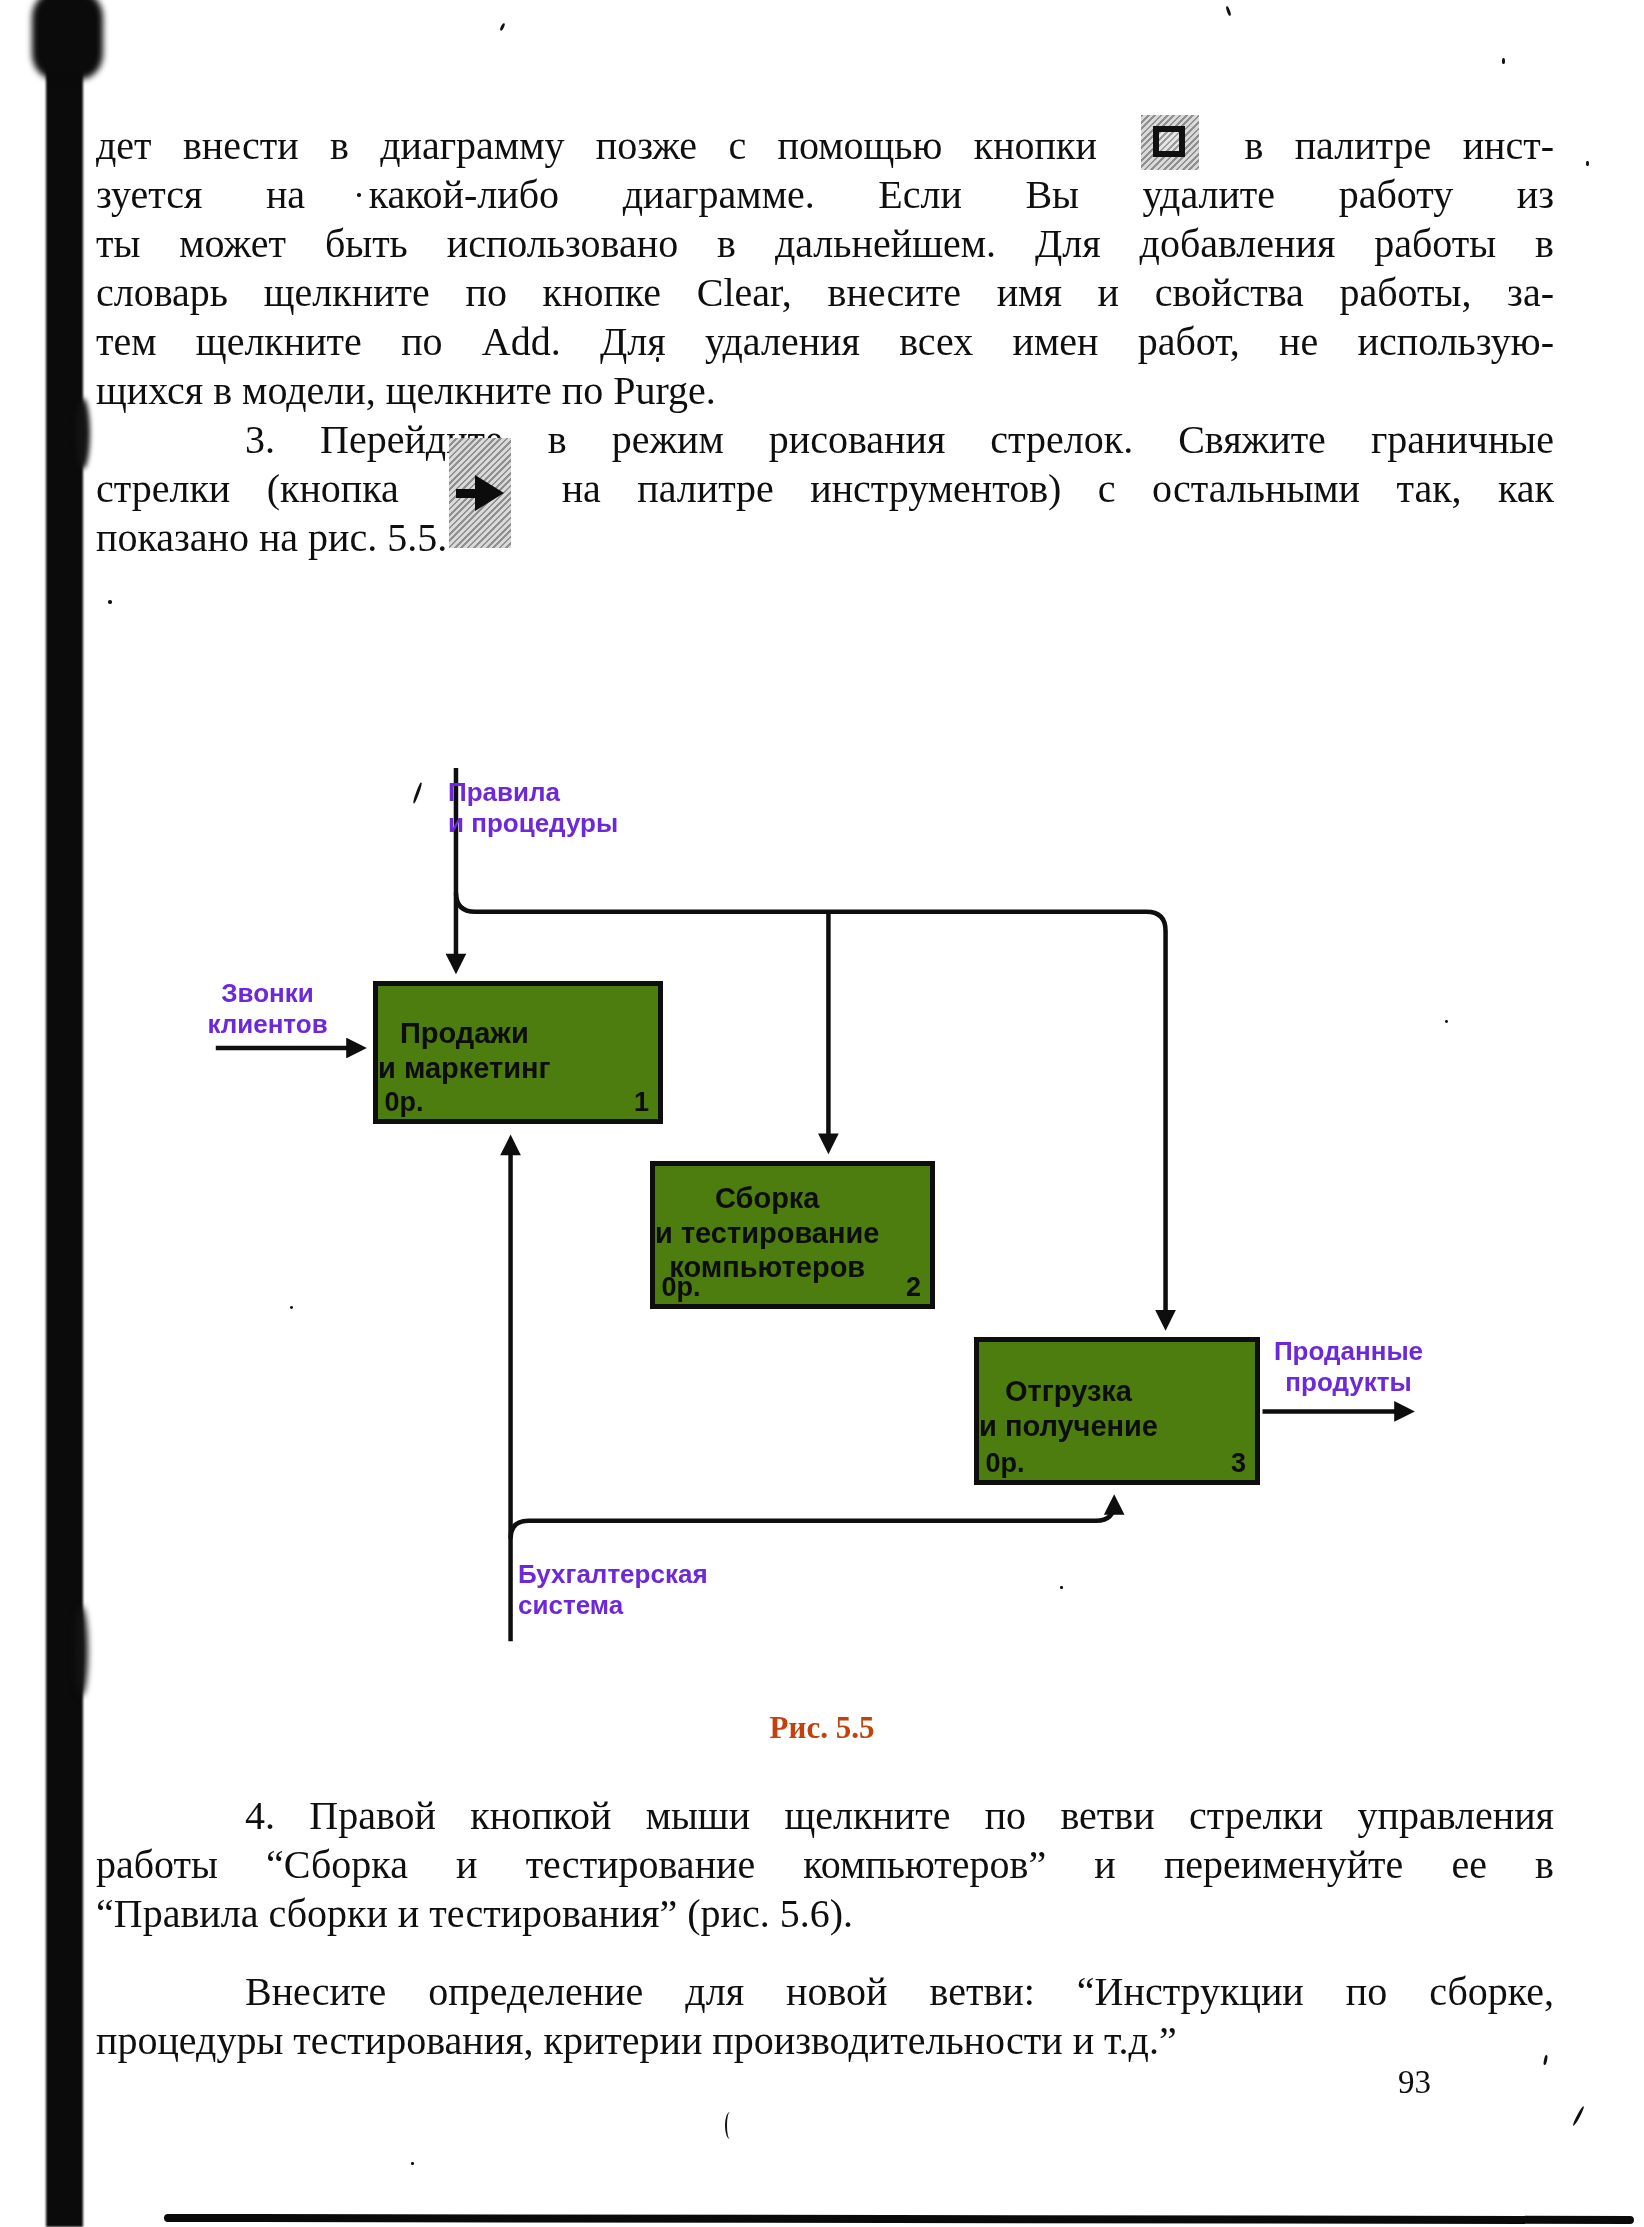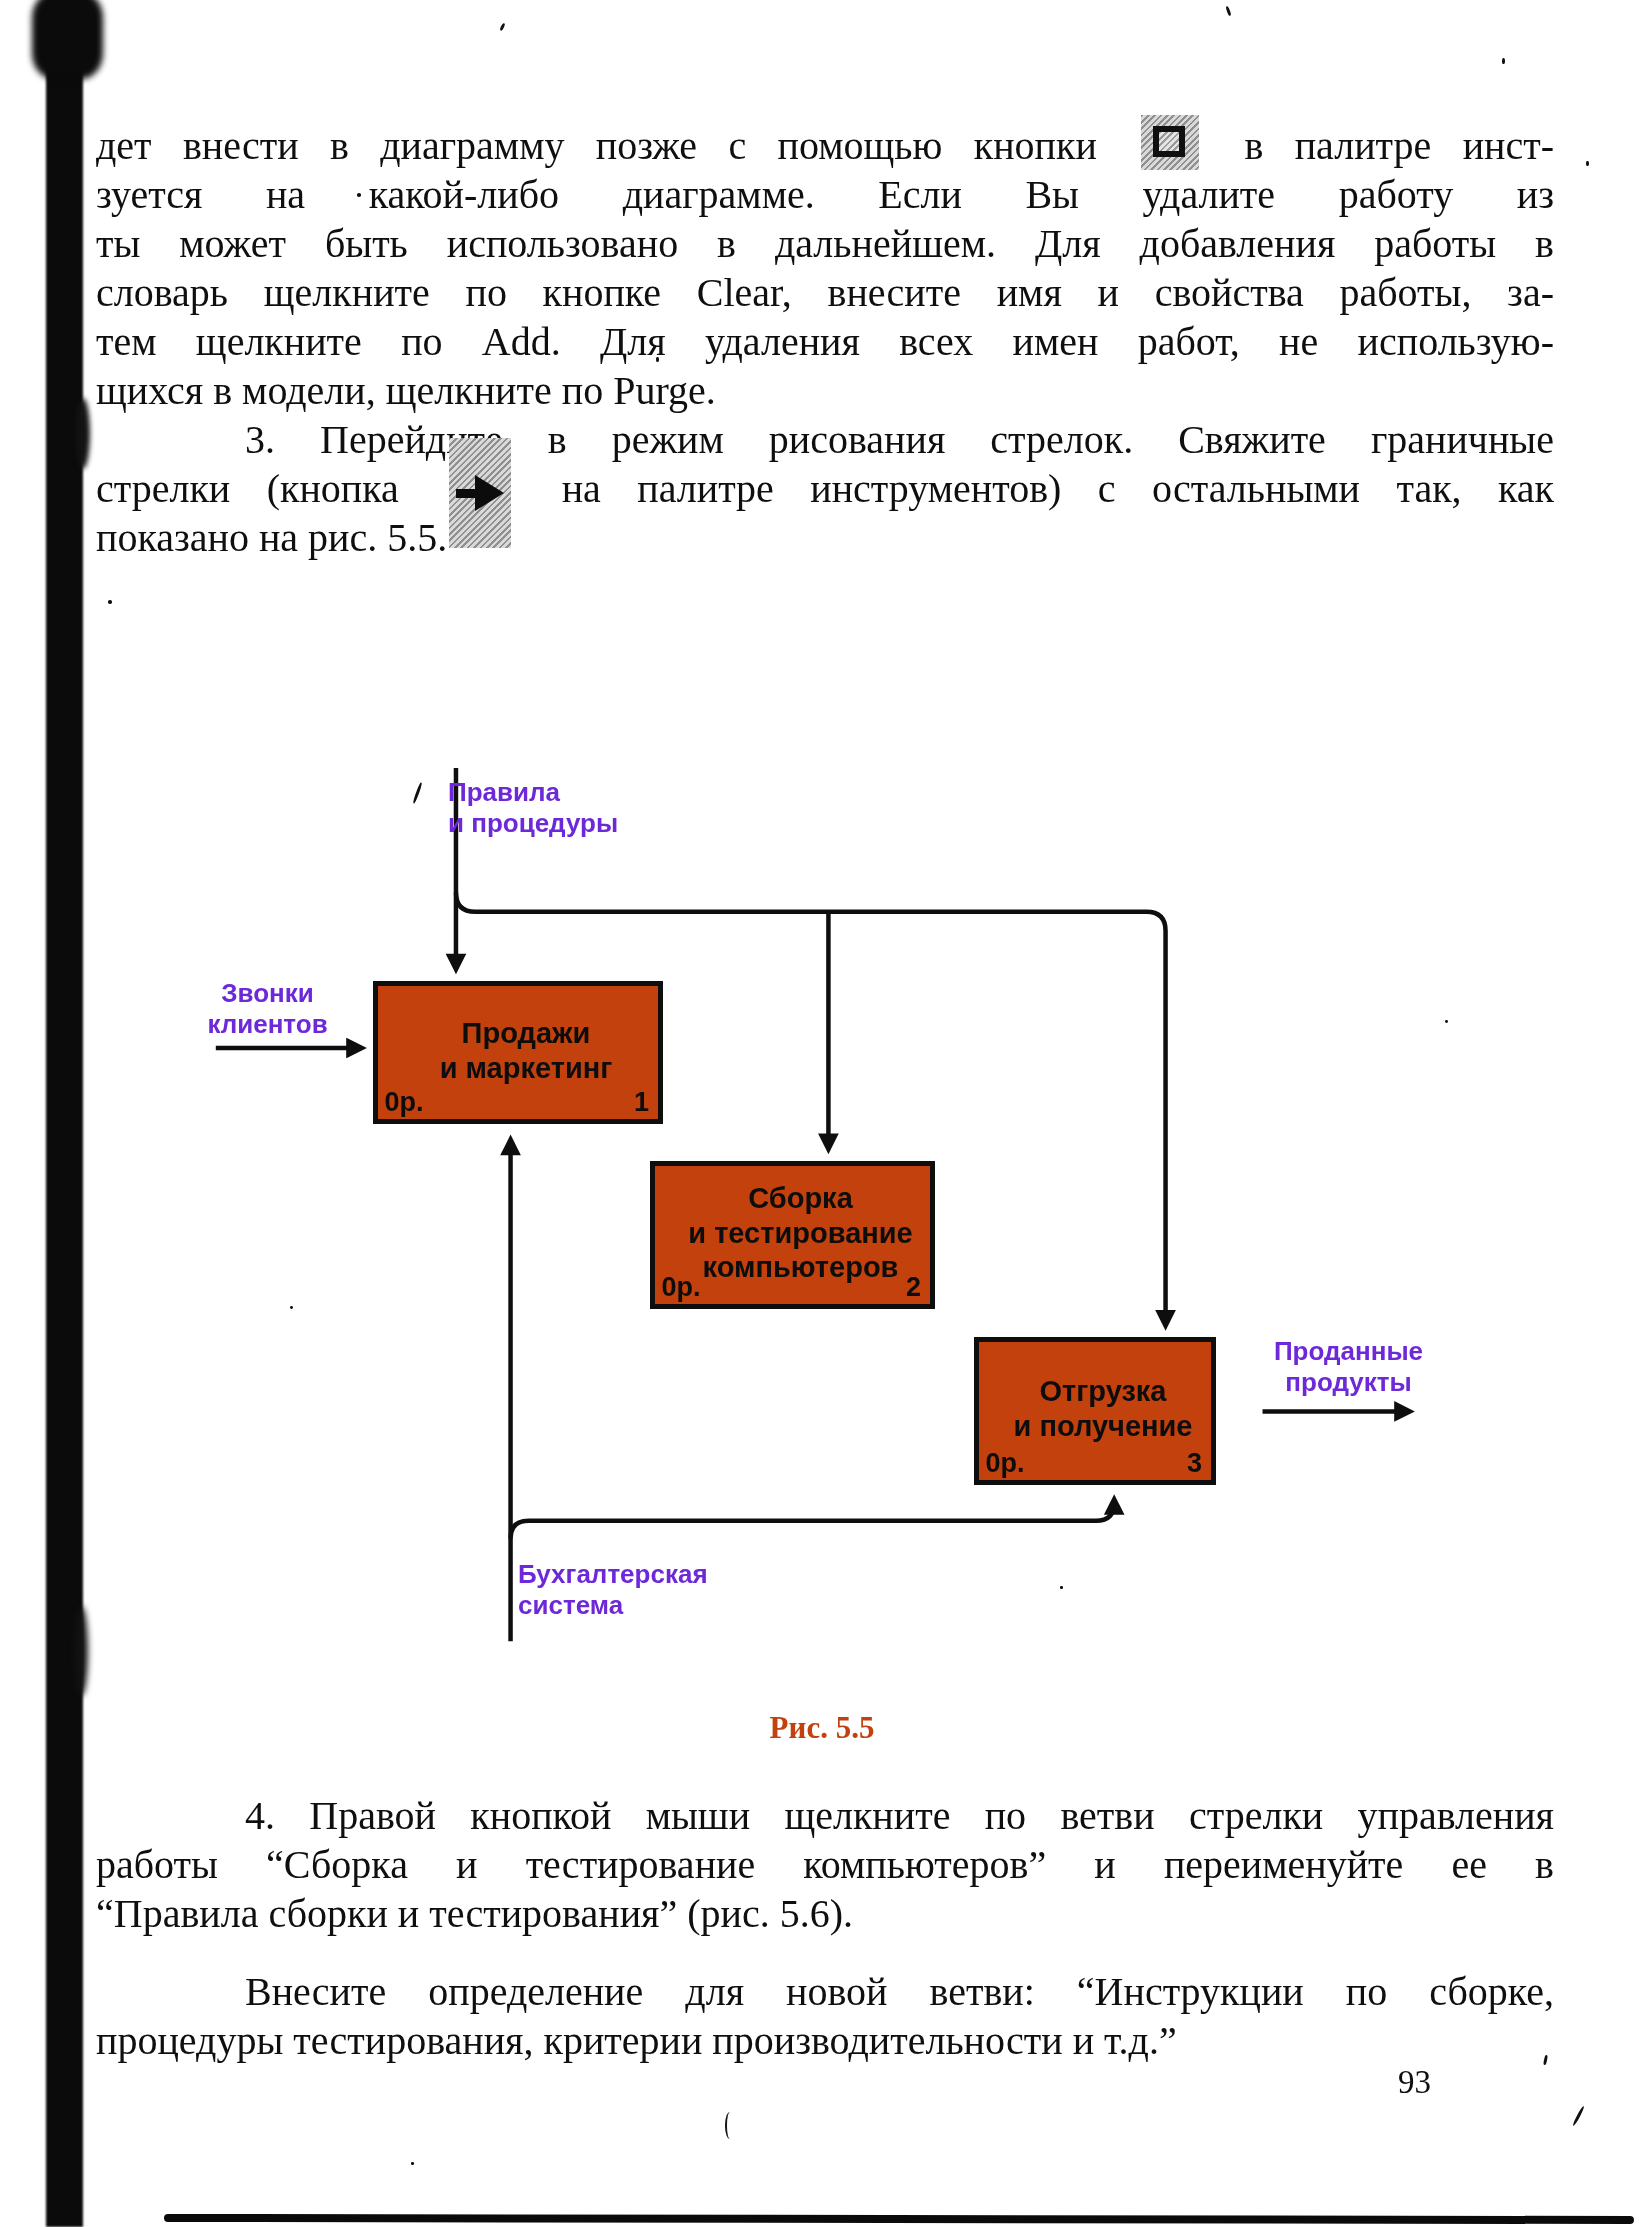--- a/index.html
+++ b/index.html
@@ -29,24 +29,24 @@
   
   .btnwrap-box{position:relative;display:inline-block;width:59px;height:36px;vertical-align:-5.1px;margin:0 13px;}
   .tb-box{position:absolute;left:0;top:-13px;width:58px;height:55px;background:repeating-linear-gradient(135deg,#8f8f8f 0 1.9px,#d9d9d9 1.9px 4.5px);}
   .tb-box-inner{position:absolute;left:12.2px;top:11px;width:32px;height:31px;border:6.4px solid #101010;background:repeating-linear-gradient(135deg,#9a9a9a 0 1.9px,#e4e4e4 1.9px 4.5px);}
   .btnwrap-arrow{position:relative;display:inline-block;width:62px;height:36px;vertical-align:-5.1px;margin:0 14px;}
   .tb-arrow{position:absolute;left:0;top:-33px;width:62px;height:110px;background:repeating-linear-gradient(135deg,#8f8f8f 0 1.9px,#d9d9d9 1.9px 4.5px);}
   .tb-arrow .tail{position:absolute;left:6.4px;top:51px;width:23px;height:9px;background:#0c0c0c;}
   .tb-arrow .head{position:absolute;left:26px;top:37px;width:0;height:0;border-left:29.5px solid #0c0c0c;border-top:18px solid transparent;border-bottom:18px solid transparent;}
   
   .figsvg{position:absolute;left:0;top:0;width:1644px;height:2227px;pointer-events:none;}
-  .abox{position:absolute;border:5.1px solid #0e0e0e;background:#c2410c;display:flex;align-items:center;justify-content:center;padding-left:16px;}
+  .abox{position:absolute;border:5.1px solid #0e0e0e;background:#4d7c0f;display:flex;align-items:center;justify-content:flex-start;}
   .b1{left:373px;top:981px;width:290px;height:143px;}
   .b2{left:650px;top:1161px;width:285px;height:148px;}
-  .b3{left:974px;top:1337px;width:242px;height:148px;}
+  .b3{left:974px;top:1337px;width:286px;height:148px;}
   .boxttl{white-space:pre-line;text-align:center;font-family:"Liberation Sans",sans-serif;font-weight:bold;font-size:29px;line-height:1.2;color:#0d0d0d;margin-top:-3.9px;}
   .boxcost{position:absolute;left:6.4px;bottom:1.3px;font-family:"Liberation Sans",sans-serif;font-weight:bold;font-size:27px;color:#0d0d0d;}
   .boxnum{position:absolute;right:9px;bottom:1.3px;font-family:"Liberation Sans",sans-serif;font-weight:bold;font-size:27px;color:#0d0d0d;}
   .figlbl{position:absolute;white-space:pre-line;font-family:"Liberation Sans",sans-serif;font-weight:bold;font-size:26px;line-height:1.2;color:#6d28d9;}
   .lbl-control{left:448px;top:777px;}
   .lbl-input{left:200px;top:978px;width:135px;text-align:center;}
   .lbl-output{left:1270px;top:1336px;width:157px;text-align:center;}
   .lbl-feedback{left:518px;top:1559px;}
   .caption{position:absolute;left:0;top:1710px;width:1644px;text-align:center;
     font-family:"Liberation Serif",serif;font-weight:bold;font-size:31px;color:#c2410c;}

